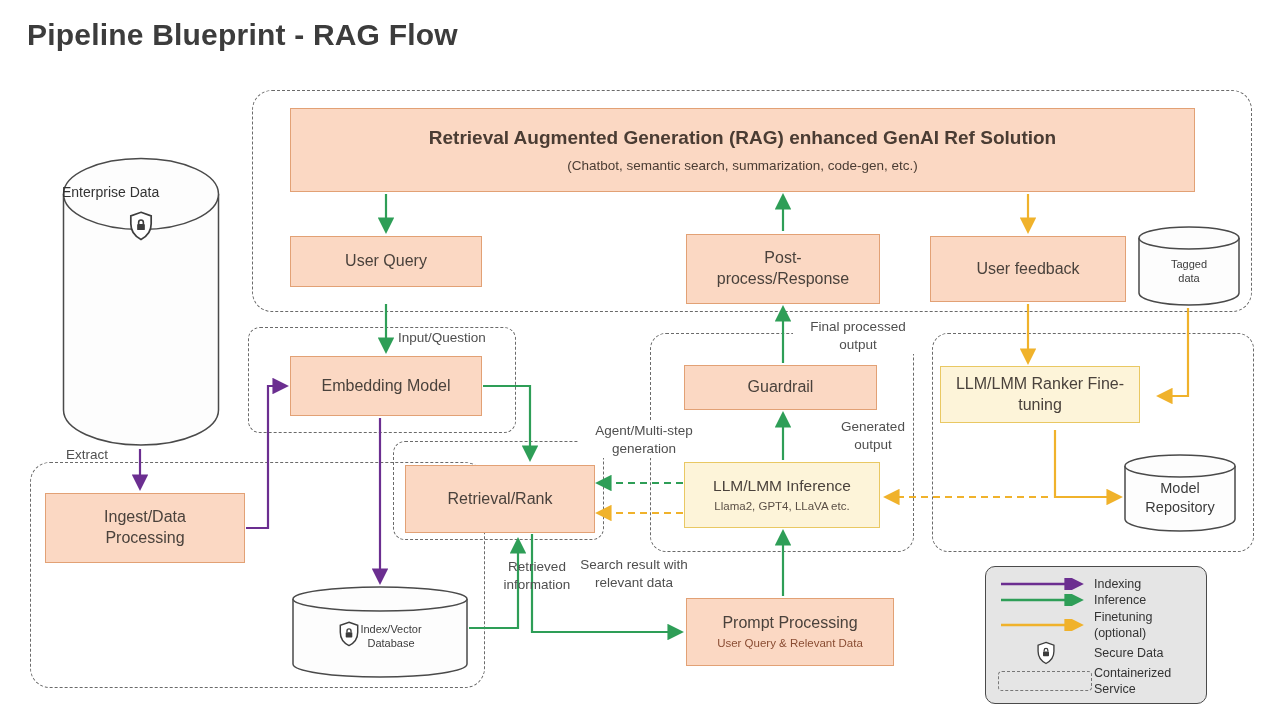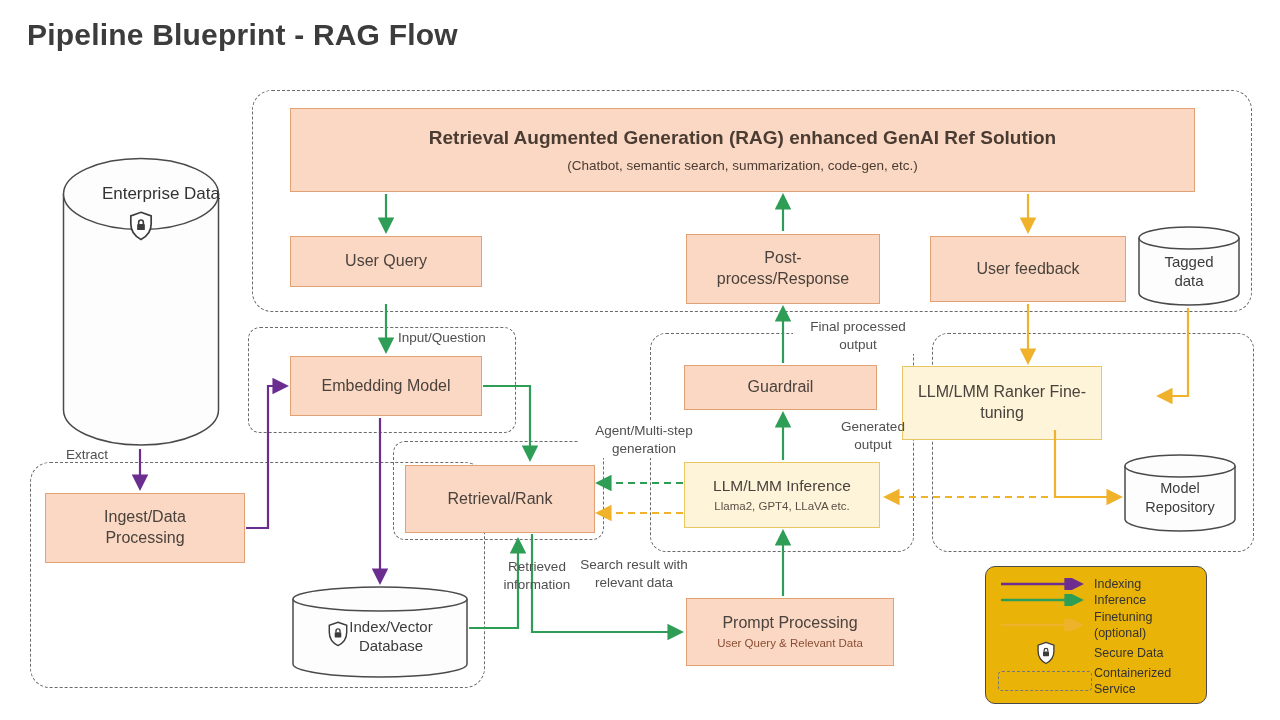--- a/index.html
+++ b/index.html
@@ -11,32 +11,32 @@
   .box{position:absolute;display:flex;flex-direction:column;align-items:center;justify-content:center;text-align:center;font-size:16px;color:#4a423c;line-height:1.3;z-index:3}
   .salmon{background:#FBD8C3;border:1.5px solid #E2A175}
   .cream{background:#FDF4D9;border:1.5px solid #E9C863}
   .pre{white-space:pre-line}
   .sub{font-size:11.5px;margin-top:3px;color:#5a4f46}
   .rag-title{font-size:19px;font-weight:700;color:#4a3c33}
   .rag-sub{font-size:13.5px;margin-top:6px;color:#4a3c33}
   .cyl{position:absolute;z-index:3}
   .cyl svg.shape{position:absolute;left:0;top:0}
   .cyl .content{position:relative;z-index:2;width:100%;height:100%;display:flex;align-items:center;justify-content:center;text-align:center}
-  .cyl-label{font-size:15px;color:#3c3c3c;white-space:pre-line;line-height:1.3}
-  .ent-title{position:absolute;top:27px;width:100%;text-align:right;font-size:17px;color:#333333;z-index:2}
+  .cyl-label{font-size:11px;color:#3c3c3c;white-space:pre-line;line-height:1.3}
+  .ent-title{position:absolute;top:27px;width:100%;text-align:left;font-size:14px;color:#333333;z-index:2}
   .ent-shield{position:absolute;top:54px;left:66px;z-index:2}
   .ent-list{position:absolute;top:97px;left:18px;margin:0;padding-left:20px;width:126px;font-size:11.3px;line-height:1.3;color:#3c3c3c;z-index:2}
   .ent-list li{margin-bottom:2px}
   .lbl{position:absolute;z-index:7;font-size:13.5px;line-height:1.35;color:#4f4f4f;white-space:pre-line;text-align:center;padding:0 2px}
   .lbl.bg{background:#ffffff}
   .overlay{position:absolute;left:0;top:0;z-index:6;pointer-events:none}
   .ar{fill:none;stroke-width:2.2px}
   .g{stroke:#2E9E57}.p{stroke:#6B2E90}.y{stroke:#F0B22B}
   .dl{stroke-dasharray:7 5}
-  .legend{position:absolute;left:985px;top:566px;width:222px;height:138px;border:1.6px solid #4a4a4a;border-radius:10px;background:#eab308;display:flex;flex-direction:column;justify-content:space-between;padding:9px 8px;z-index:3}
+  .legend{position:absolute;left:985px;top:566px;width:222px;height:138px;border:1.6px solid #4a4a4a;border-radius:10px;background:#e5e5e5;display:flex;flex-direction:column;justify-content:space-between;padding:9px 8px;z-index:3}
   .lg-row{display:flex;align-items:center}
   .lg-ico{width:100px;display:flex;justify-content:flex-start;align-items:center;padding-left:4px;flex:none}
   .lg-txt{font-size:12.5px;color:#333333;line-height:1.3;white-space:pre-line}
 </style>
 </head>
 <body>
 
 <svg width="0" height="0" style="position:absolute" aria-hidden="true">
   <defs>
     <marker id="mg" viewBox="0 0 10 10" refX="7" refY="5" markerWidth="7.5" markerHeight="7.5" orient="auto">
@@ -124,21 +124,21 @@
   <div class="box salmon" style="left:684px;top:365px;width:193px;height:45px">Guardrail</div>
   <div class="box cream" style="left:684px;top:462px;width:196px;height:66px">
     <div style="font-size:15.5px">LLM/LMM Inference</div>
     <div class="sub">Llama2, GPT4, LLaVA etc.</div>
   </div>
   <div class="box salmon" style="left:686px;top:598px;width:208px;height:68px">
     <div>Prompt Processing</div>
     <div class="sub" style="color:#8a4d33">User Query &amp; Relevant Data</div>
   </div>
 
-  <div class="box cream pre" style="left:902px;top:366px;width:200px;height:74px">LLM/LMM Ranker Fine-
+  <div class="box cream pre" style="left:940px;top:366px;width:200px;height:57px">LLM/LMM Ranker Fine-
 tuning</div>
 
   <div class="cyl" style="left:1124px;top:454px;width:112px;height:78px">
     <svg class="shape" width="112" height="78" viewBox="0 0 112 78">
       <path d="M1 12 L1 65 A55 12 0 0 0 111 65 L111 12" fill="#fdfdfd" stroke="#4a4a4a" stroke-width="1.5"></path>
       <ellipse cx="56" cy="12" rx="55" ry="11" fill="#fdfdfd" stroke="#4a4a4a" stroke-width="1.5"></ellipse>
     </svg>
     <div class="content" style="padding-top:10px">
       <span class="cyl-label" style="font-size:14.5px">Model
 Repository</span>

